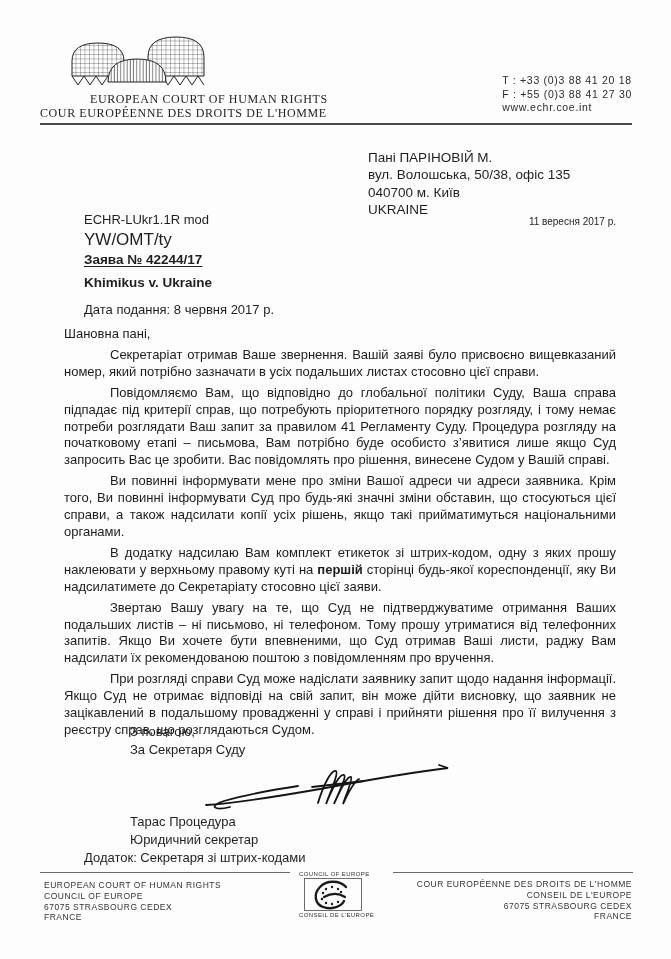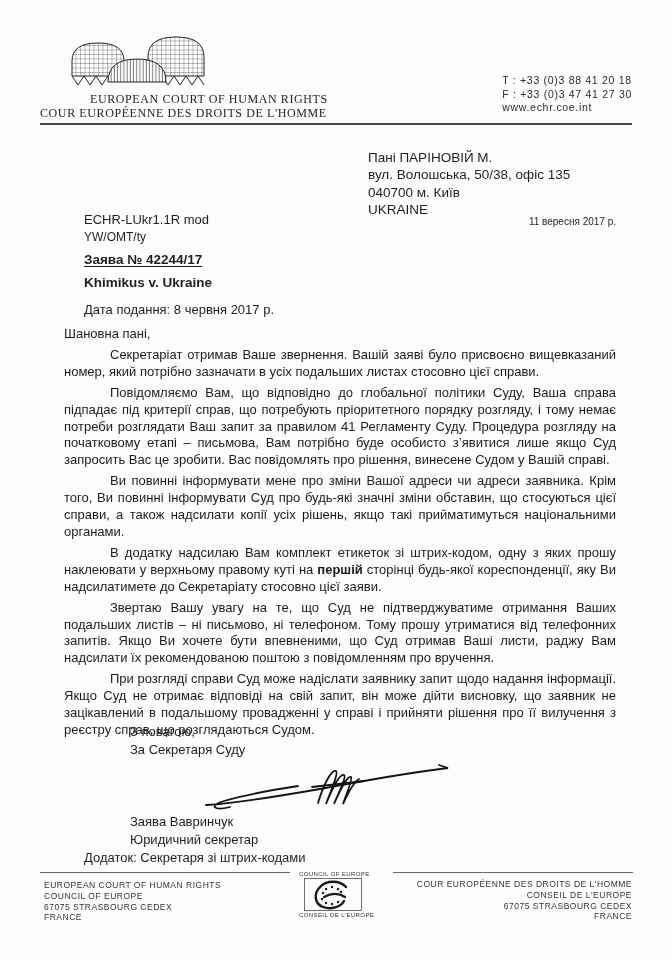--- a/index.html
+++ b/index.html
@@ -14,21 +14,21 @@
             font-size:12px; letter-spacing:0.6px; color:#232323; }
   .org-fr { position:absolute; left:40px; top:106px; font-family:"Liberation Serif", serif;
             font-size:12px; letter-spacing:0.6px; color:#232323; }
   .contact { position:absolute; right:39px; top:74px; 
              font-size:10.5px; line-height:13.5px; letter-spacing:0.7px; color:#2b2b2b; }
   .head-rule { position:absolute; left:40px; top:123px; width:592px; height:2px; background:#4a4a4a; }
   
   .recipient { position:absolute; left:368px; top:149px; font-size:13.5px; line-height:17.3px; }
   .letter-date { position:absolute; right:55px; top:216px; font-size:10px; }
   .ref1 { position:absolute; left:84px; top:212px; font-size:13px;text-align:center; }
-  .ref2 { position:absolute; left:84px; top:230px; font-size:12px; }
+  .ref2 { position:absolute; left:84px; top:230px; font-size:17px; }
   .app-no { position:absolute; left:84px; top:252px; font-size:13.5px; font-weight:bold;
             text-decoration:underline; text-underline-offset:2px; }
   .case-name { position:absolute; left:84px; top:275px; font-size:13.5px; font-weight:bold; }
   .filing { position:absolute; left:84px; top:302px; font-size:13px; }
   
   .body-text { position:absolute; left:64px; top:326px; width:552px;
                font-size:13px; line-height:16.9px; color:#1c1c1c; }
   .body-text p { margin:0 0 4px 0; text-align:justify; text-indent:46px; }
   .body-text .salutation { text-indent:0; }
   .b { font-weight:bold; }
@@ -66,21 +66,21 @@
     <path d="M86 40 L86 21 Q86 1 114 1 Q142 1 142 21 L142 40 Z" fill="url(#grid)" stroke="#222" stroke-width="1"></path>
     <path d="M10 40 L16 49 L22 40 L28 49 L34 40 L40 49 L46 40" fill="none" stroke="#222" stroke-width="1"></path>
     <path d="M100 40 L106 49 L112 40 L118 49 L124 40 L130 49 L136 40 L142 49" fill="none" stroke="#222" stroke-width="1"></path>
     <path d="M46 46 Q46 23 75 23 Q104 23 104 46 Z" fill="#fdfdfd"></path>
     <path d="M46 46 Q46 23 75 23 Q104 23 104 46 Z" fill="url(#ribs)" stroke="#222" stroke-width="1"></path>
   </svg>
   <div class="org-en">EUROPEAN COURT OF HUMAN RIGHTS</div>
   <div class="org-fr">COUR EUROPÉENNE DES DROITS DE L'HOMME</div>
   <div class="contact">
     <div>T : +33 (0)3 88 41 20 18</div>
-    <div>F : +33 (0)3 47 41 27 30</div>
+    <div>F : +55 (0)3 88 41 27 30</div>
     <div>www.echr.coe.int</div>
   </div>
   <div class="head-rule"></div>
 
   <div class="recipient">
     <div>Пані ПАРІНОВІЙ М.</div>
     <div>вул. Волошська, 50/38, офіс 135</div>
     <div>040700 м. Київ</div>
     <div>UKRAINE</div>
   </div>
@@ -105,21 +105,21 @@
     <div>З повагою,</div>
     <div>За Секретаря Суду</div>
     <svg width="270" height="48" viewBox="0 0 270 48">
       <g fill="none" stroke="#141414" stroke-width="1.8" stroke-linecap="round">
         <path d="M30 44 C14 48 8 43 24 38 C48 31 72 27 98 23"></path>
         <path d="M6 42 C40 40 80 33 120 26 C168 17 214 9 248 5 L239 2"></path>
         <path d="M118 40 C124 20 132 6 136 8 C139 10 130 30 126 41 C133 24 140 10 144 12 C147 14 138 31 134 41 C141 25 148 12 151 14 C153 16 146 32 143 41 C149 28 155 18 159 16"></path>
         <path d="M112 24 L164 18"></path>
       </g>
     </svg>
-    <div>Заява Вавринчук</div>
+    <div>Тарас Процедура</div>
     <div>Юридичний секретар</div>
   </div>
   <div class="enclosure">Додаток: Секретаря зі штрих-кодами</div>
 
   <div class="foot-rule-left"></div>
   <div class="foot-rule-right"></div>
   <div class="foot-left">
     <div>EUROPEAN COURT OF HUMAN RIGHTS</div>
     <div>COUNCIL OF EUROPE</div>
     <div>67075 STRASBOURG CEDEX</div>

